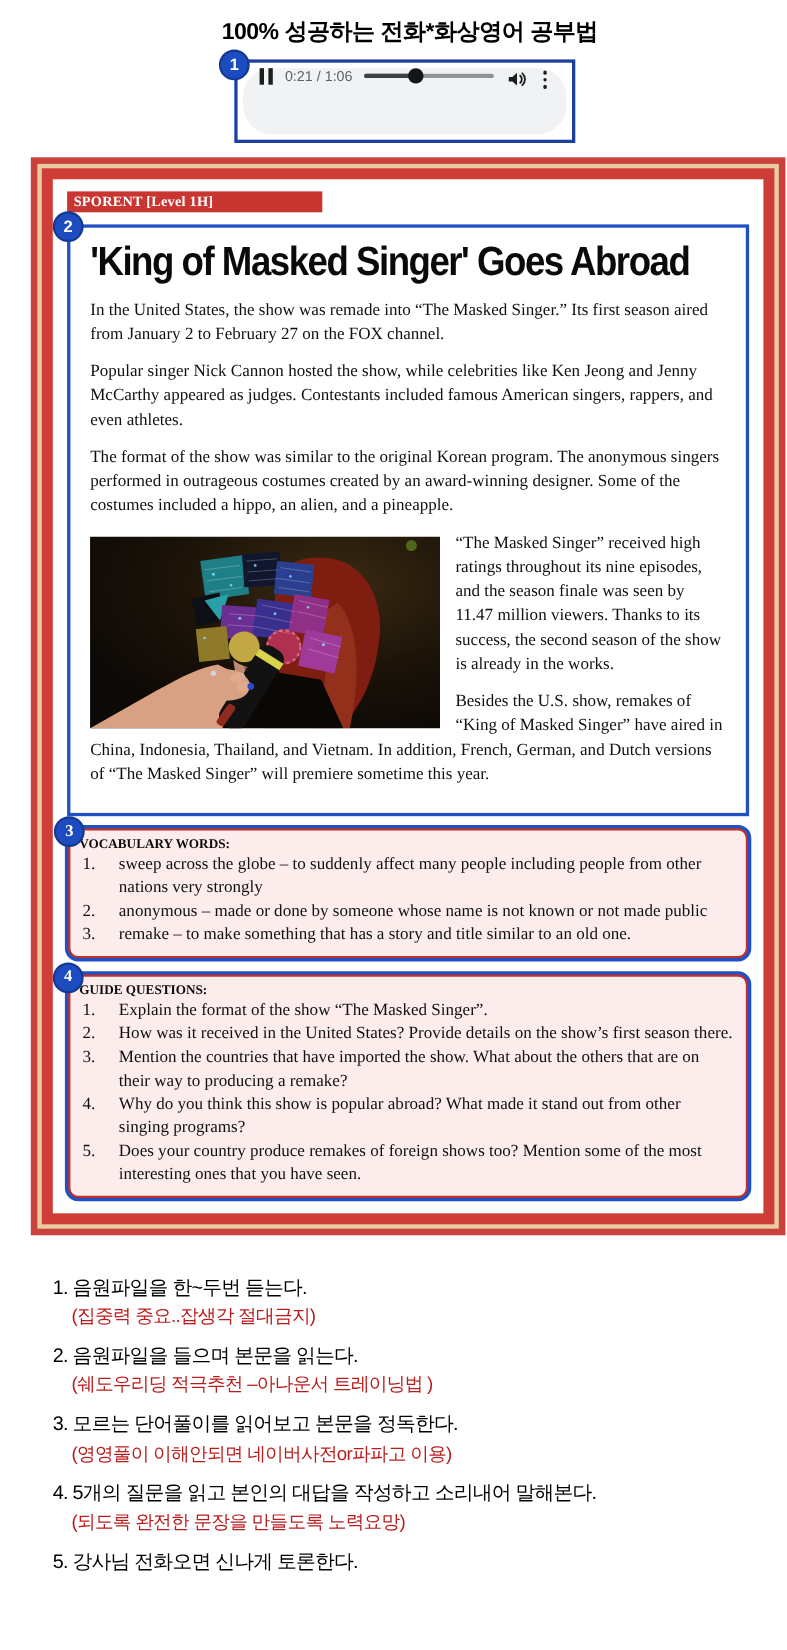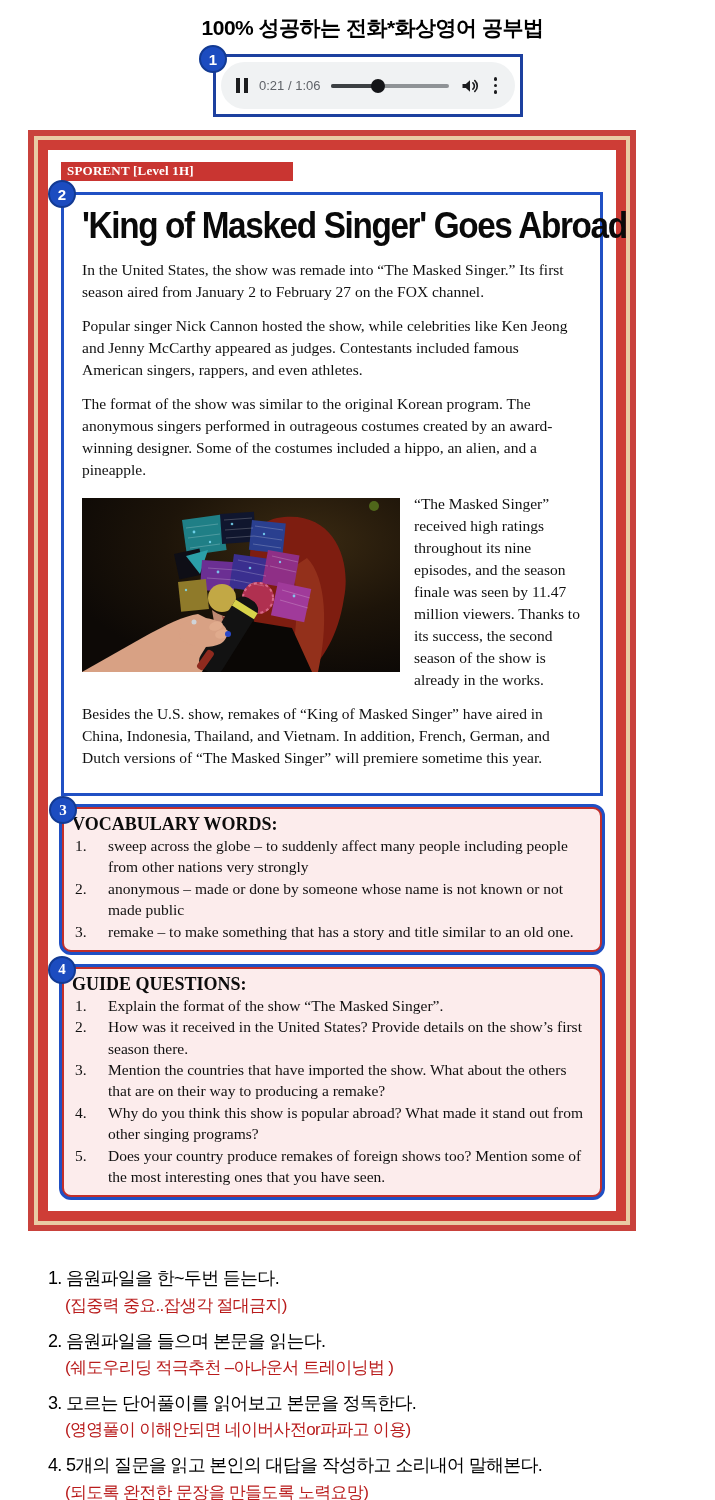--- a/index.html
+++ b/index.html
@@ -13,22 +13,22 @@
   
   .page-title {
     padding:14px 0 0 30px;
     font-size:21px; font-weight:bold; letter-spacing:-0.5px;text-align:center;
   }
 
   
   .player-wrap { position:relative; width:310px; margin:12px 0 0 213px; }
   .player-box { border:3px solid #1d409f; background:#fff; padding:5px; }
   .player-pill {
-    background:#f0f2f3; border-radius:26px; height:47px;
-    display:flex; align-items:center; padding:0 15px; gap:11px;
+    background:#f0f2f3; border-radius:26px; height:60px;
+    display:flex; align-items:flex-start; padding:0 15px; gap:11px;
   }
   .pause-icon { display:flex; gap:4px; cursor:pointer; }
   .pause-icon i { display:block; width:4px; height:15px; background:#1c1d1f; }
   .time { font-size:13px; color:#5f6368; white-space:nowrap; }
   .seek { position:relative; flex:1; height:14px; cursor:pointer; }
   .seek-track { position:absolute; left:0; right:0; top:5px; height:4px; background:#8f9396; border-radius:2px; }
   .seek-fill { position:absolute; left:0; top:5px; height:4px; background:#3c4043; border-radius:2px; }
   .seek-thumb { position:absolute; top:0px; width:14px; height:14px; border-radius:50%; background:#141518; transform:translateX(-50%); }
   .vol { width:20px; height:20px; cursor:pointer; }
   .dots { display:flex; flex-direction:column; gap:3px; padding:2px 3px; cursor:pointer; }
@@ -36,21 +36,21 @@
 
   
   .badge {
     position:absolute; width:28px; height:28px; border-radius:50%;
     background:#1c4cc0; border:2px solid #123a93; color:#fff;
     font-size:15px; font-weight:bold; display:flex; align-items:center; justify-content:center;
     z-index:6;
   }
 
   
-  .frame1 { margin:13px 0 0 28px; width:608px; background:#c9423c; padding:6px; }
+  .frame1 { margin:13px 0 0 28px; width:686px; background:#c9423c; padding:6px; }
   .frame2 { background:#e9cba4; padding:4px; }
   .frame3 { background:#ce3d36; padding:10px; }
   .paper  { background:#fff; padding:11px 13px 13px; }
 
   .banner {
     display:inline-block; min-width:232px;
     background:#c93531; color:#fff;
     font-family:"Liberation Serif", serif; font-weight:bold; font-size:13px;
     padding:1px 8px 2px 6px; letter-spacing:0.2px;
   }
@@ -79,21 +79,21 @@
 
   
   .pink-box {
     position:relative; margin-top:10px;
     background:#fcecec; border:3px solid #c22f2b; border-radius:10px;
     outline:3px solid #2050c4; outline-offset:-1px;
     padding:5px 12px 8px 8px;
     font-family:"Liberation Serif", serif;
   }
   .guide-gap { margin-top:13px; }
-  .pink-title { font-weight:bold; font-size:18px; color:#0c0c0c; }
+  .pink-title { font-weight:bold; font-size:12px; color:#0c0c0c; }
   .pink-item { display:flex; font-size:15.5px; line-height:1.38; color:#101010; }
   .pi-num { flex:none; width:36px; padding-left:3px; }
   .pi-text { flex:1; }
   .badge-3 { top:-13px; left:-15px; }
   .badge-4 { top:-13px; left:-16px; }
 
   
   .steps { margin:36px 0 0 48px; }
   .step { margin-bottom:13px; }
   .step-main { font-size:18px; font-weight:normal; letter-spacing:-0.7px; line-height:1.3; }

